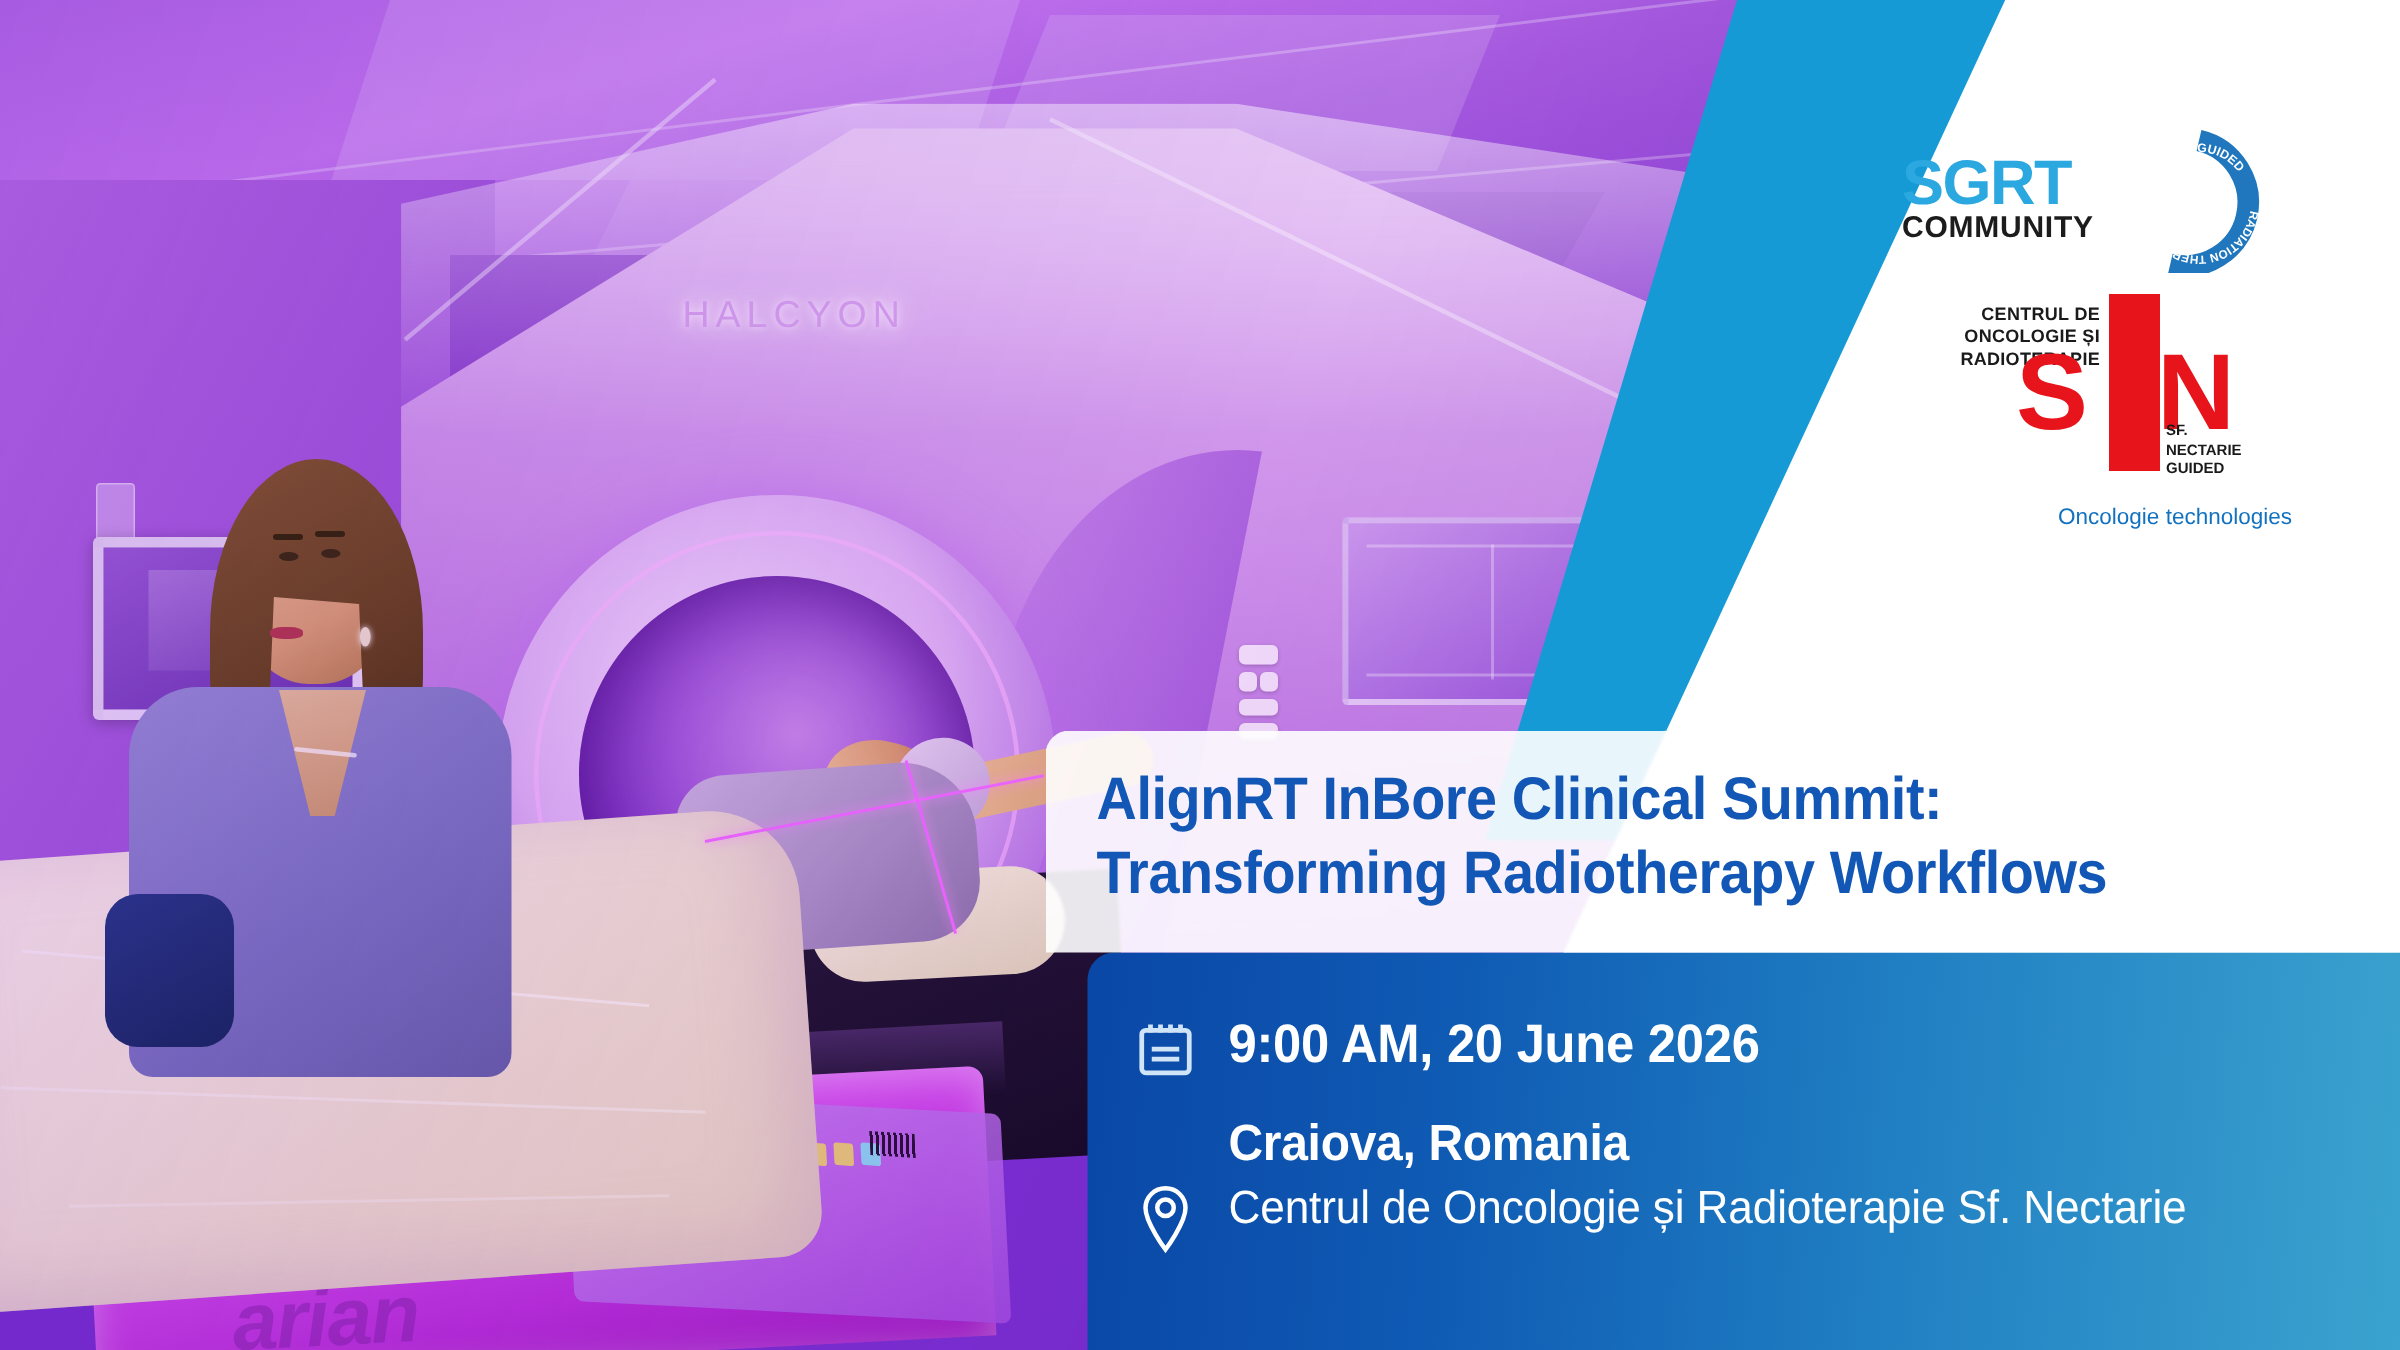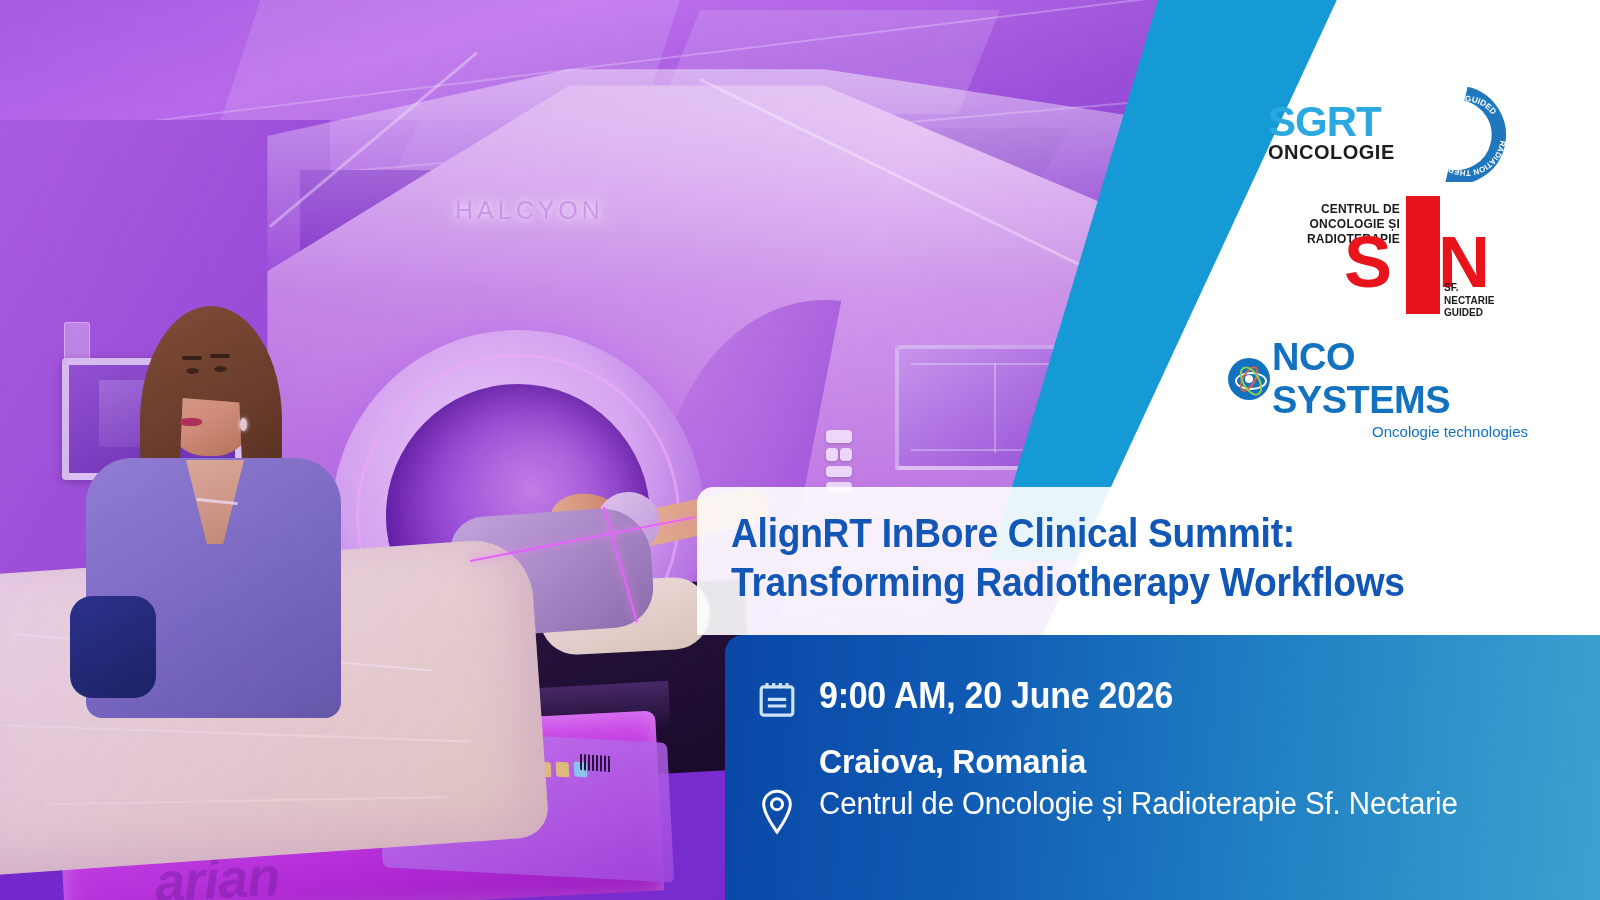--- a/index.html
+++ b/index.html
@@ -407,21 +407,21 @@
 </div>
 
 <div id="cyan-wedge"></div>
 <div id="white-wedge"></div>
 
 <div id="logos">
 
   <div class="sgrt">
     <div class="sgrt-txt">
       <div class="sgrt-word">SGRT</div>
-      <div class="sgrt-sub">ONCOLOGIE</div>
+      <div class="sgrt-sub">COMMUNITY</div>
     </div>
     <svg class="sgrt-ring" viewBox="0 0 100 100">
       <defs>
           <path id="arcTop" d="M 16 50 A 34 34 0 1 1 84 50" fill="none"></path>
         </defs>
       <path d="M 50 8 A 42 42 0 1 1 30 94" fill="none" stroke="#2077bd" stroke-width="15" stroke-linecap="butt"></path>
       <circle cx="50" cy="50" r="42" fill="none" stroke="#fff" stroke-width="0"></circle>
       <text font-size="8.6" font-weight="bold" fill="#fff" font-family="Liberation Sans, sans-serif">
         <textPath href="#arcTop" startOffset="8%">SURFACE GUIDED</textPath>
       </text>
@@ -444,27 +444,20 @@
     <div class="sn-bar"></div>
     <div class="sn-n">N</div>
     <div class="sn-foot">
       <div>SF.</div>
       <div>NECTARIE</div>
       <div>GUIDED</div>
     </div>
   </div>
 
   <div class="onco">
-    <div class="onco-main">
-      <div class="onco-o">
-          <i></i>
-          <b></b>
-        </div>
-      <div class="onco-word">NCO SYSTEMS</div>
-    </div>
     <div class="onco-tag">Oncologie technologies</div>
   </div>
 </div>
 
 <div id="title-panel">
   <div class="t">AlignRT InBore Clinical Summit:</div>
   <div class="t">Transforming Radiotherapy Workflows</div>
 </div>
 
 <div id="info-panel">

